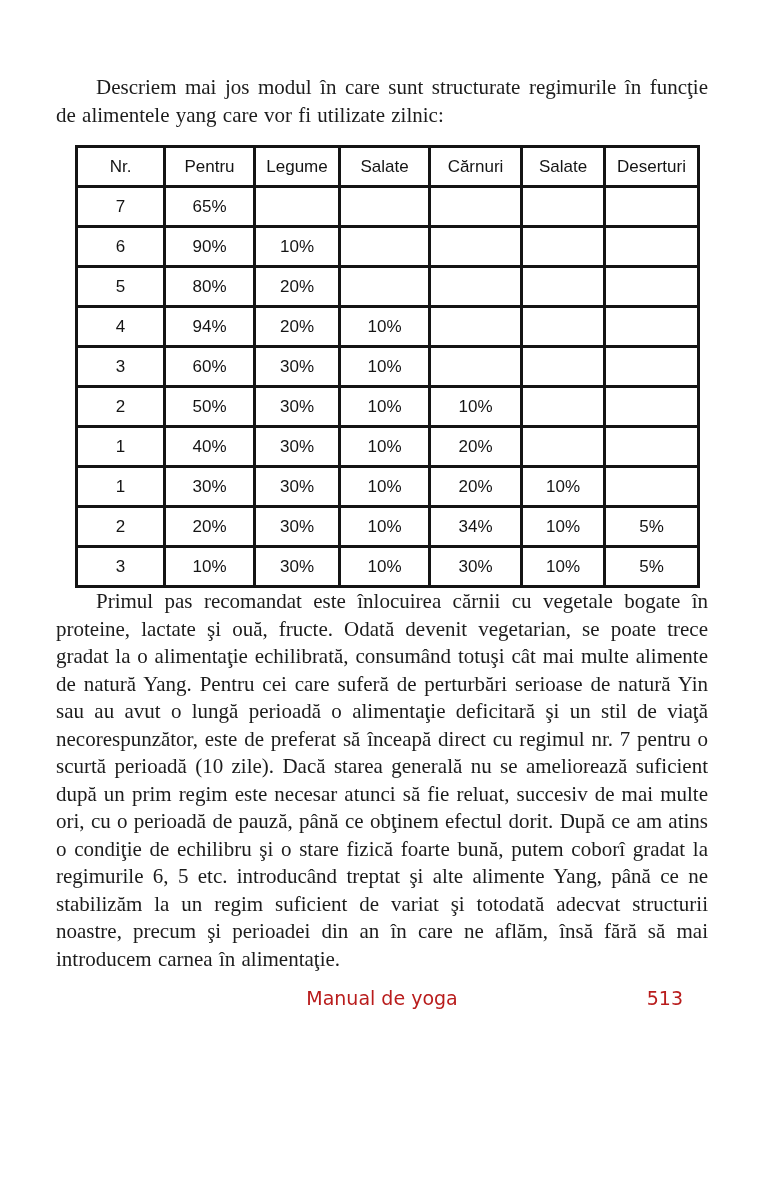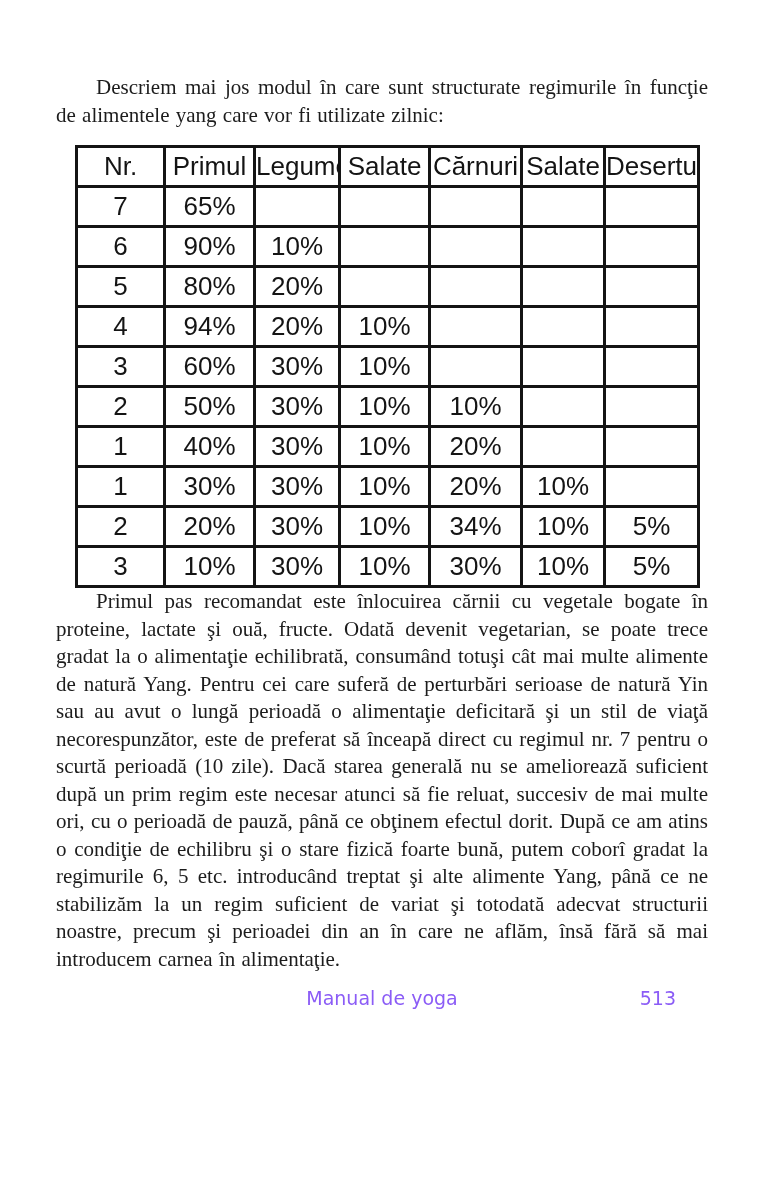--- a/index.html
+++ b/index.html
@@ -24,21 +24,21 @@
     line-height: 27.5px;
     text-indent: 40px;
     word-spacing: 1px;
   }
   table.diet {
     border-collapse: collapse;
     table-layout: fixed;
     width: 622px;
     margin: 16px 0 0 19px;
     font-family: "Liberation Sans", sans-serif;
-    font-size: 26px;
+    font-size: 17px;
     color: #141414;
   }
   table.diet col.c1 { width: 88px; }
   table.diet col.c2 { width: 90px; }
   table.diet col.c3 { width: 85px; }
   table.diet col.c4 { width: 90px; }
   table.diet col.c5 { width: 92px; }
   table.diet col.c6 { width: 83px; }
   table.diet col.c7 { width: 94px; }
   table.diet th, table.diet td {
@@ -51,26 +51,26 @@
     overflow: hidden;
     white-space: nowrap;
   }
   .para-main { margin-top: 29px; }
   .footer {
     position: relative;
     margin-top: 12px;
     text-align: center;
     font-family: "DejaVu Sans", sans-serif;
     font-size: 19px;
-    color: #8b5cf6;
+    color: #b91c1c;
     line-height: 26px;
   }
   .footer .pageno {
     position: absolute;
-    right: 32px;
+    right: 25px;
     top: 0;
   }
 </style>
 </head>
 <body>
 
 <div class="page">
 
   <p class="bodytext">Descriem mai jos modul în care sunt structurate regimurile în funcţie de alimentele yang care vor fi utilizate zilnic:</p>
 
@@ -80,21 +80,21 @@
         <col class="c2">
         <col class="c3">
         <col class="c4">
       <col class="c5">
         <col class="c6">
         <col class="c7">
     </colgroup>
     <thead>
       <tr>
           <th>Nr.</th>
-          <th>Primul</th>
+          <th>Pentru</th>
           <th>Legume</th>
           <th>Salate</th>
           <th>Cărnuri</th>
           <th>Salate</th>
           <th>Deserturi</th>
         </tr>
     </thead>
     <tbody>
         <tr>
           <td>7</td>

